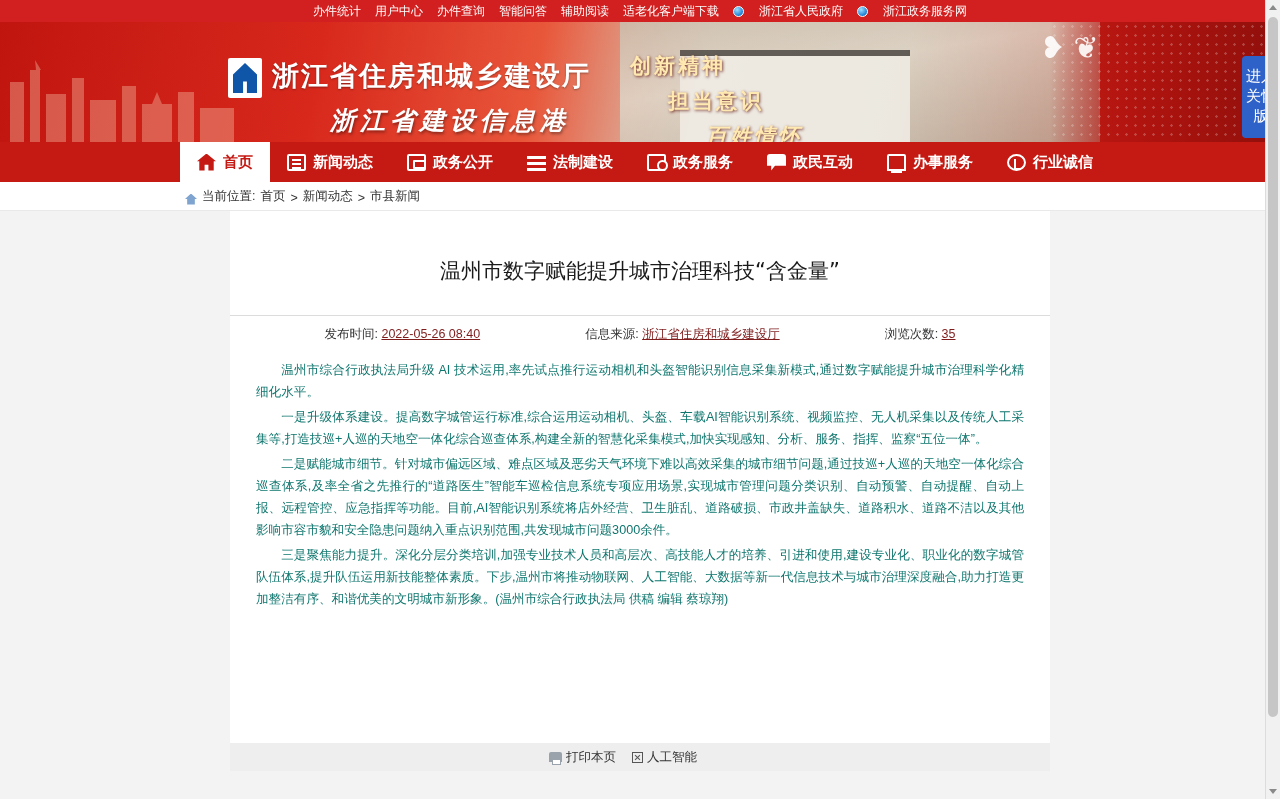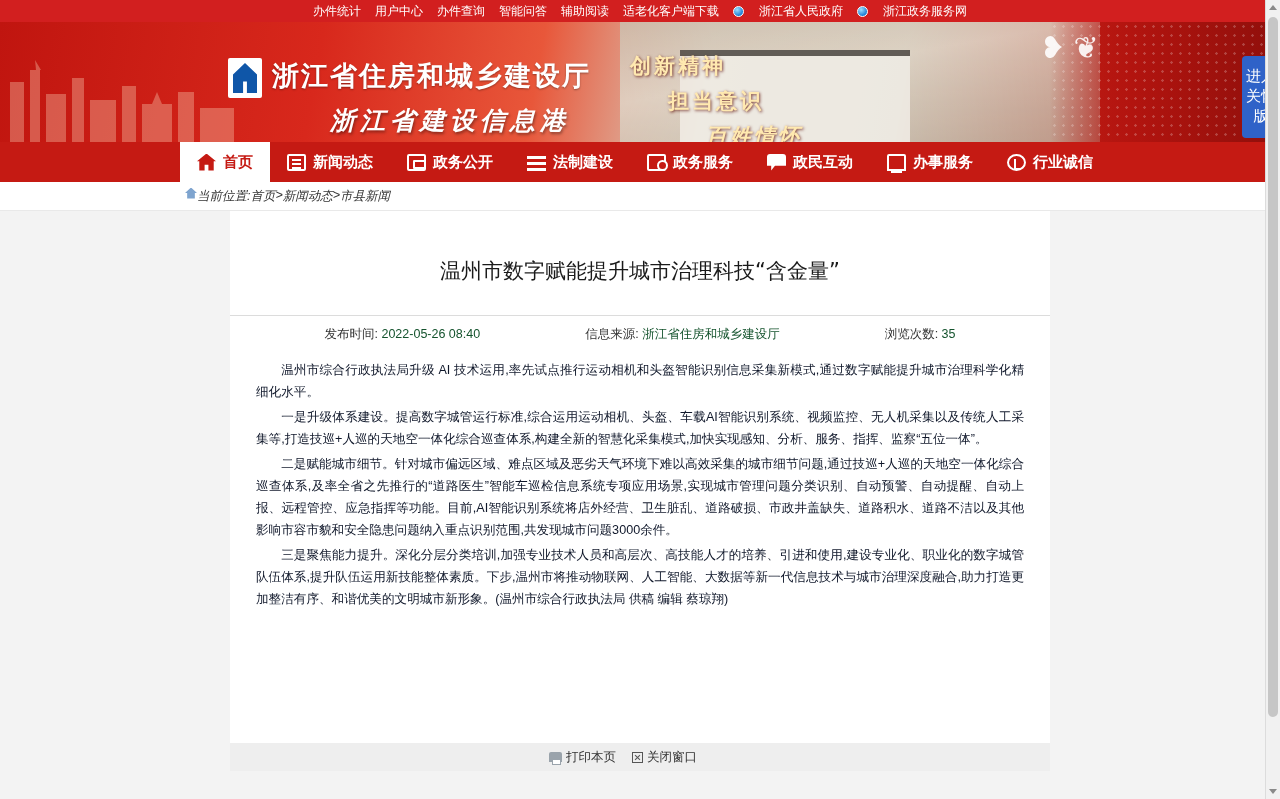--- a/index.html
+++ b/index.html
@@ -284,22 +284,22 @@
     background: #ffffff;
     display: flex;
     align-items: center;
     border-bottom: 1px solid #e9e9e9;
   }
   .crumb {
     margin-left: 185px;
     font-size: 12.5px;
     color: #333333;
     display: flex;
-    align-items: flex-start;
-    font-style: italic;
+    align-items: flex-end;
+    gap: 5px;
   }
   .crumb .house {
     width: 12px; height: 11px;
     background: #7ea4cf;
     clip-path: polygon(50% 0, 100% 50%, 82% 50%, 82% 100%, 18% 100%, 18% 50%, 0 50%);
     display: inline-block;
   }
   .crumb a { color: #333; text-decoration: none; }
 
   
@@ -329,26 +329,26 @@
   .meta {
     margin: 28px 0 0 0;
     padding: 10px 0 12px 0;
     border-top: 1px solid #dcdcdc;
     display: flex;
     justify-content: center;
     gap: 105px;
     font-size: 12.5px;
     color: #333333;
   }
-  .meta span.val { color: #14532d; }
+  .meta span.val { color: #7f1d1d; text-decoration: underline; }
   .article {
     padding: 4px 26px 0 26px;
     font-size: 12.6px;
     line-height: 22px;
-    color: #0f172a;
+    color: #0f766e;
     text-align: justify;
   }
   .article p { margin: 0 0 3px 0; text-indent: 2em; }
 
   .doc-footer {
     position: absolute;
     left: 0; right: 0; bottom: 0;
     height: 28px;
     background: #eeeeee;
     display: flex;
@@ -546,21 +546,21 @@
       <p>三是聚焦能力提升。深化分层分类培训,加强专业技术人员和高层次、高技能人才的培养、引进和使用,建设专业化、职业化的数字城管队伍体系,提升队伍运用新技能整体素质。下步,温州市将推动物联网、人工智能、大数据等新一代信息技术与城市治理深度融合,助力打造更加整洁有序、和谐优美的文明城市新形象。(温州市综合行政执法局 供稿 编辑 蔡琼翔)</p>
     </div>
 
     <div class="doc-footer">
       <div class="act">
         <span class="print-ico"></span>
         <span>打印本页</span>
       </div>
       <div class="act">
         <span class="close-ico"></span>
-        <span>关闭窗口</span>
+        <span>人工智能</span>
       </div>
     </div>
   </div>
 </div>
 
 <div class="scrollbar">
   <span class="arrow-up"></span>
   <div class="thumb"></div>
   <span class="arrow-down"></span>
 </div>

